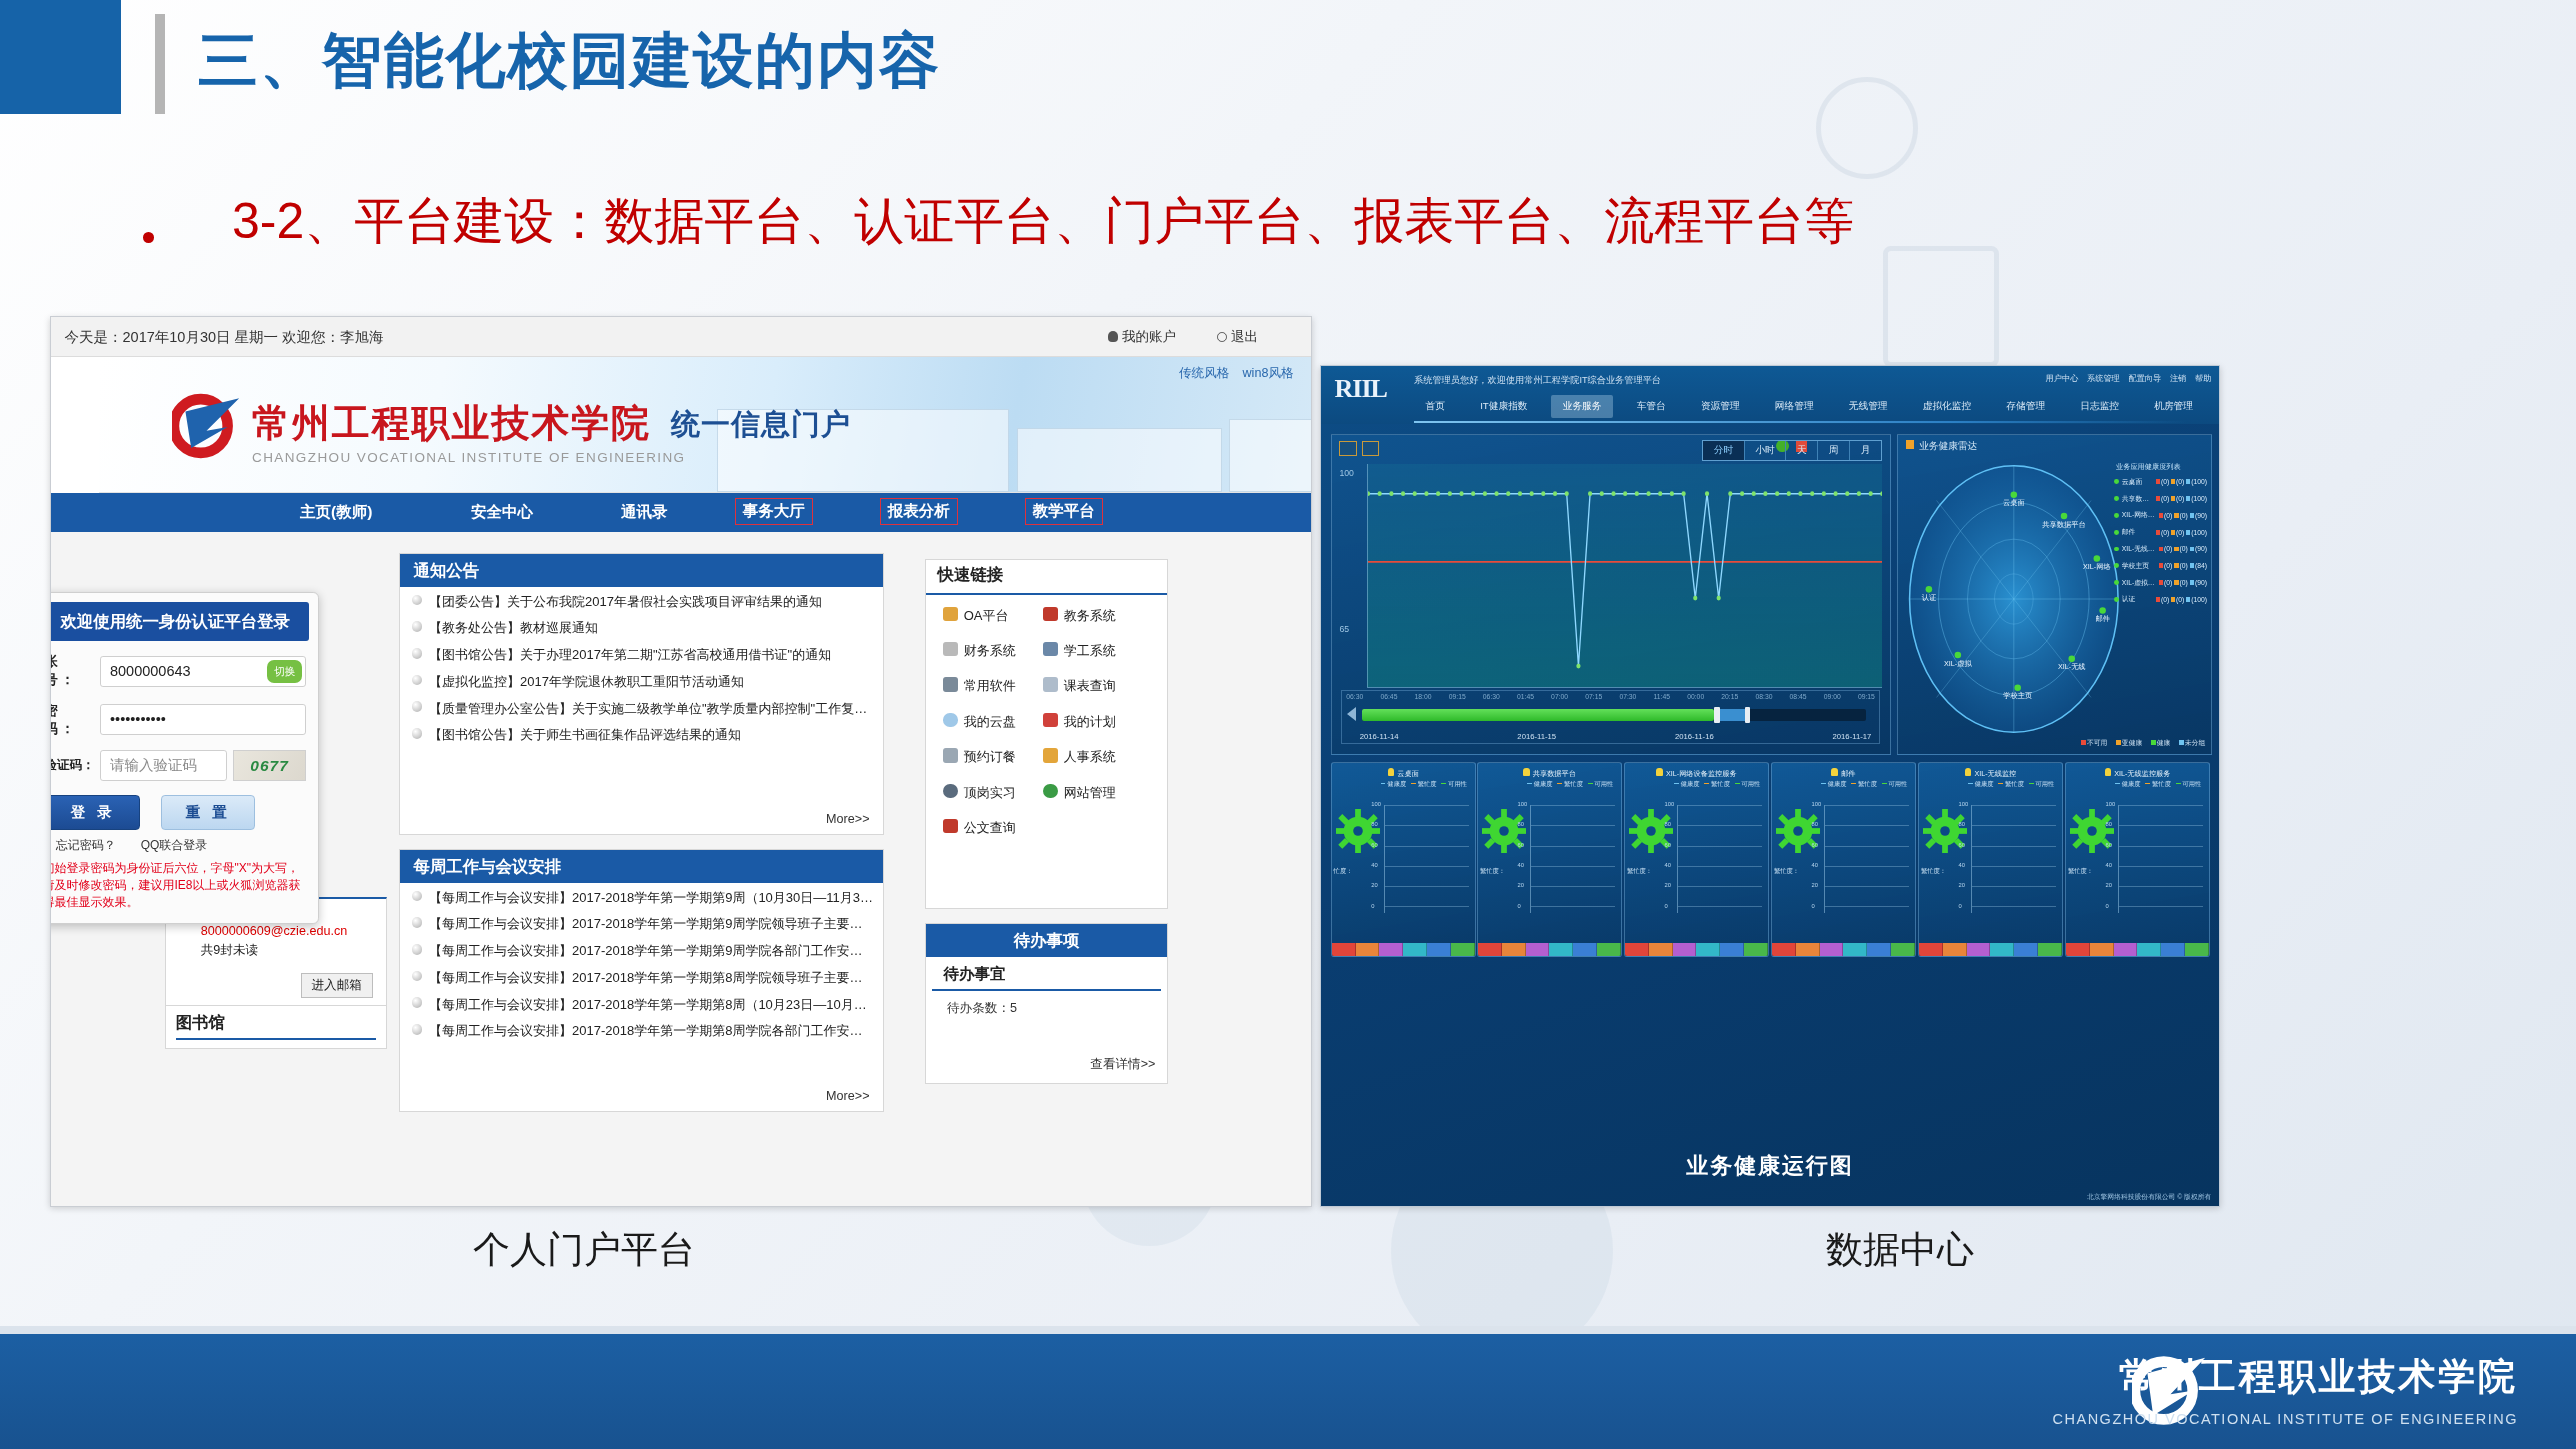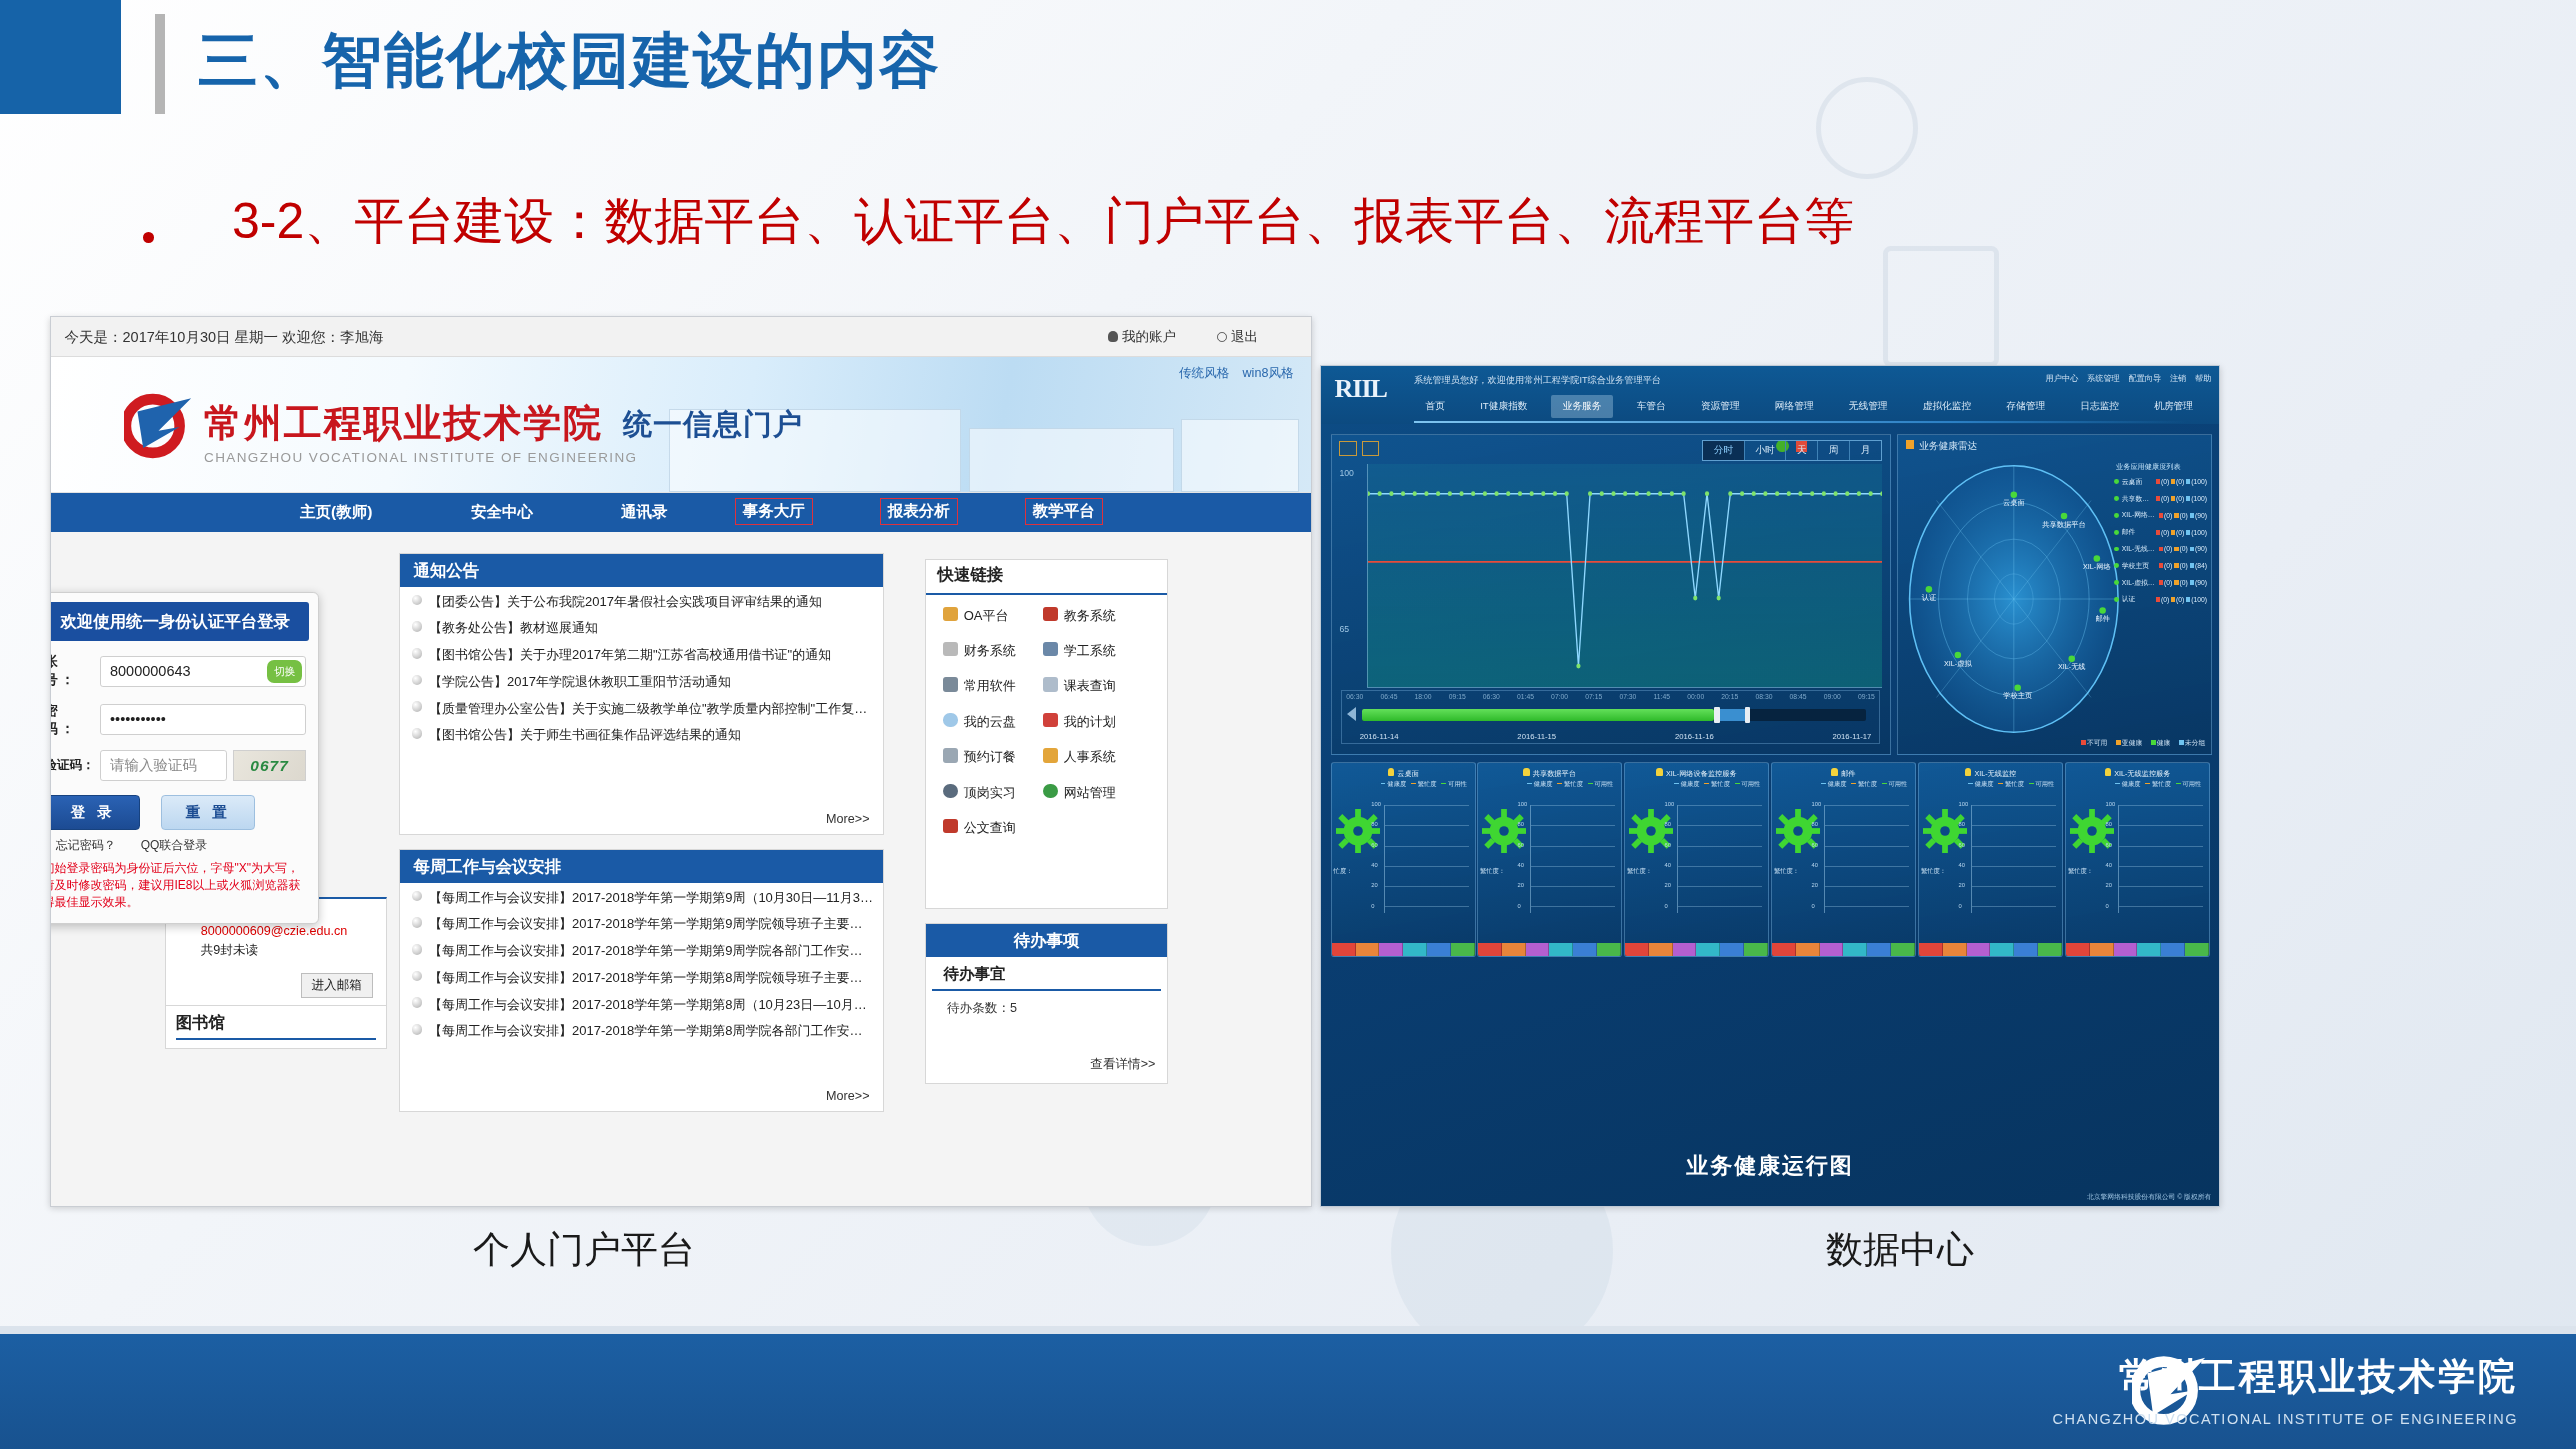--- a/index.html
+++ b/index.html
@@ -33,21 +33,21 @@
   #portal{position:absolute;left:50px;top:316px;width:1260px;height:889px;background:#fff;
      border:1px solid #c9cdd3;box-shadow:0 1.9px 6.8px rgba(0,0,0,.18);overflow:hidden;}
   #portal-topbar{height:39px;background:#f2f2f2;border-bottom:1px solid #dcdcdc;position:relative;}
   #portal-date{position:absolute;left:13.5px;top:10.6px;font-size:14.5px;color:#333;}
   #portal-acct{position:absolute;right:135px;top:10.6px;font-size:13.5px;color:#333;}
   #portal-logout{position:absolute;right:53px;top:10.6px;font-size:13.5px;color:#333;}
   .tiny-ico{display:inline-block;width:10.6px;height:10.6px;margin-right:3.9px;vertical-align:-1px;}
 
   #portal-banner{height:135px;position:relative;background:
       linear-gradient(100deg,#ffffff 0%,#f4fafe 28%,#d9edfb 55%,#bcdcf3 75%,#d5e9f7 100%);
-      border-bottom:1px solid #e3e3e3;overflow:hidden;}
+      border-bottom:1px solid #e3e3e3;overflow:hidden;margin-left:48px;}
   #skin-links{position:absolute;right:17.4px;top:7.7px;font-size:12.6px;color:#2a68ad;}
   #skin-links span{margin-left:9.7px;}
   #logo-mark{position:absolute;left:73px;top:35px;width:71px;height:68px;}
   #logo-cn{position:absolute;left:153px;top:41px;font-size:38px;font-weight:bold;color:#c8161d;
      letter-spacing:1.9px;font-family:"Liberation Serif","DejaVu Serif",serif;white-space:nowrap;}
   #logo-sub{position:absolute;left:153px;top:93px;font-size:13.5px;color:#9a9a9a;letter-spacing:1.4px;white-space:nowrap;}
   #logo-portal{position:absolute;left:572px;top:48px;font-size:29px;color:#1d4f93;font-weight:bold;letter-spacing:1px;}
   .bldg{position:absolute;bottom:0;background:rgba(255,255,255,.55);border:1px solid rgba(180,205,225,.7);}
 
   #portal-nav{height:39px;background:#1a5aa6;position:relative;}
@@ -253,21 +253,21 @@
         <div style="font-size:16.4px;font-weight:bold;color:#222;border-bottom:2.9px solid #1a5aa6;padding-bottom:3.9px;">图书馆</div>
       </div>
     </div>
 
     <div class="panel" style="left:348px;top:21px;width:483px;height:280px;">
       <div class="panel-head-blue">通知公告</div>
       <ul class="list">
         <li>【团委公告】关于公布我院2017年暑假社会实践项目评审结果的通知</li>
         <li>【教务处公告】教材巡展通知</li>
         <li>【图书馆公告】关于办理2017年第二期"江苏省高校通用借书证"的通知</li>
-        <li>【学院公告】2017年学院退休教职工重阳节活动通知</li>
+        <li>【虚拟化监控】2017年学院退休教职工重阳节活动通知</li>
         <li>【质量管理办公室公告】关于实施二级教学单位"教学质量内部控制"工作复核的通知</li>
         <li>【图书馆公告】关于师生书画征集作品评选结果的通知</li>
       </ul>
       <div class="more">More&gt;&gt;</div>
     </div>
 
     <div class="panel" style="left:348px;top:317px;width:483px;height:261px;">
       <div class="panel-head-blue">每周工作与会议安排</div>
       <ul class="list">
         <li>【每周工作与会议安排】2017-2018学年第一学期第9周（10月30日—11月3日）会…</li>

